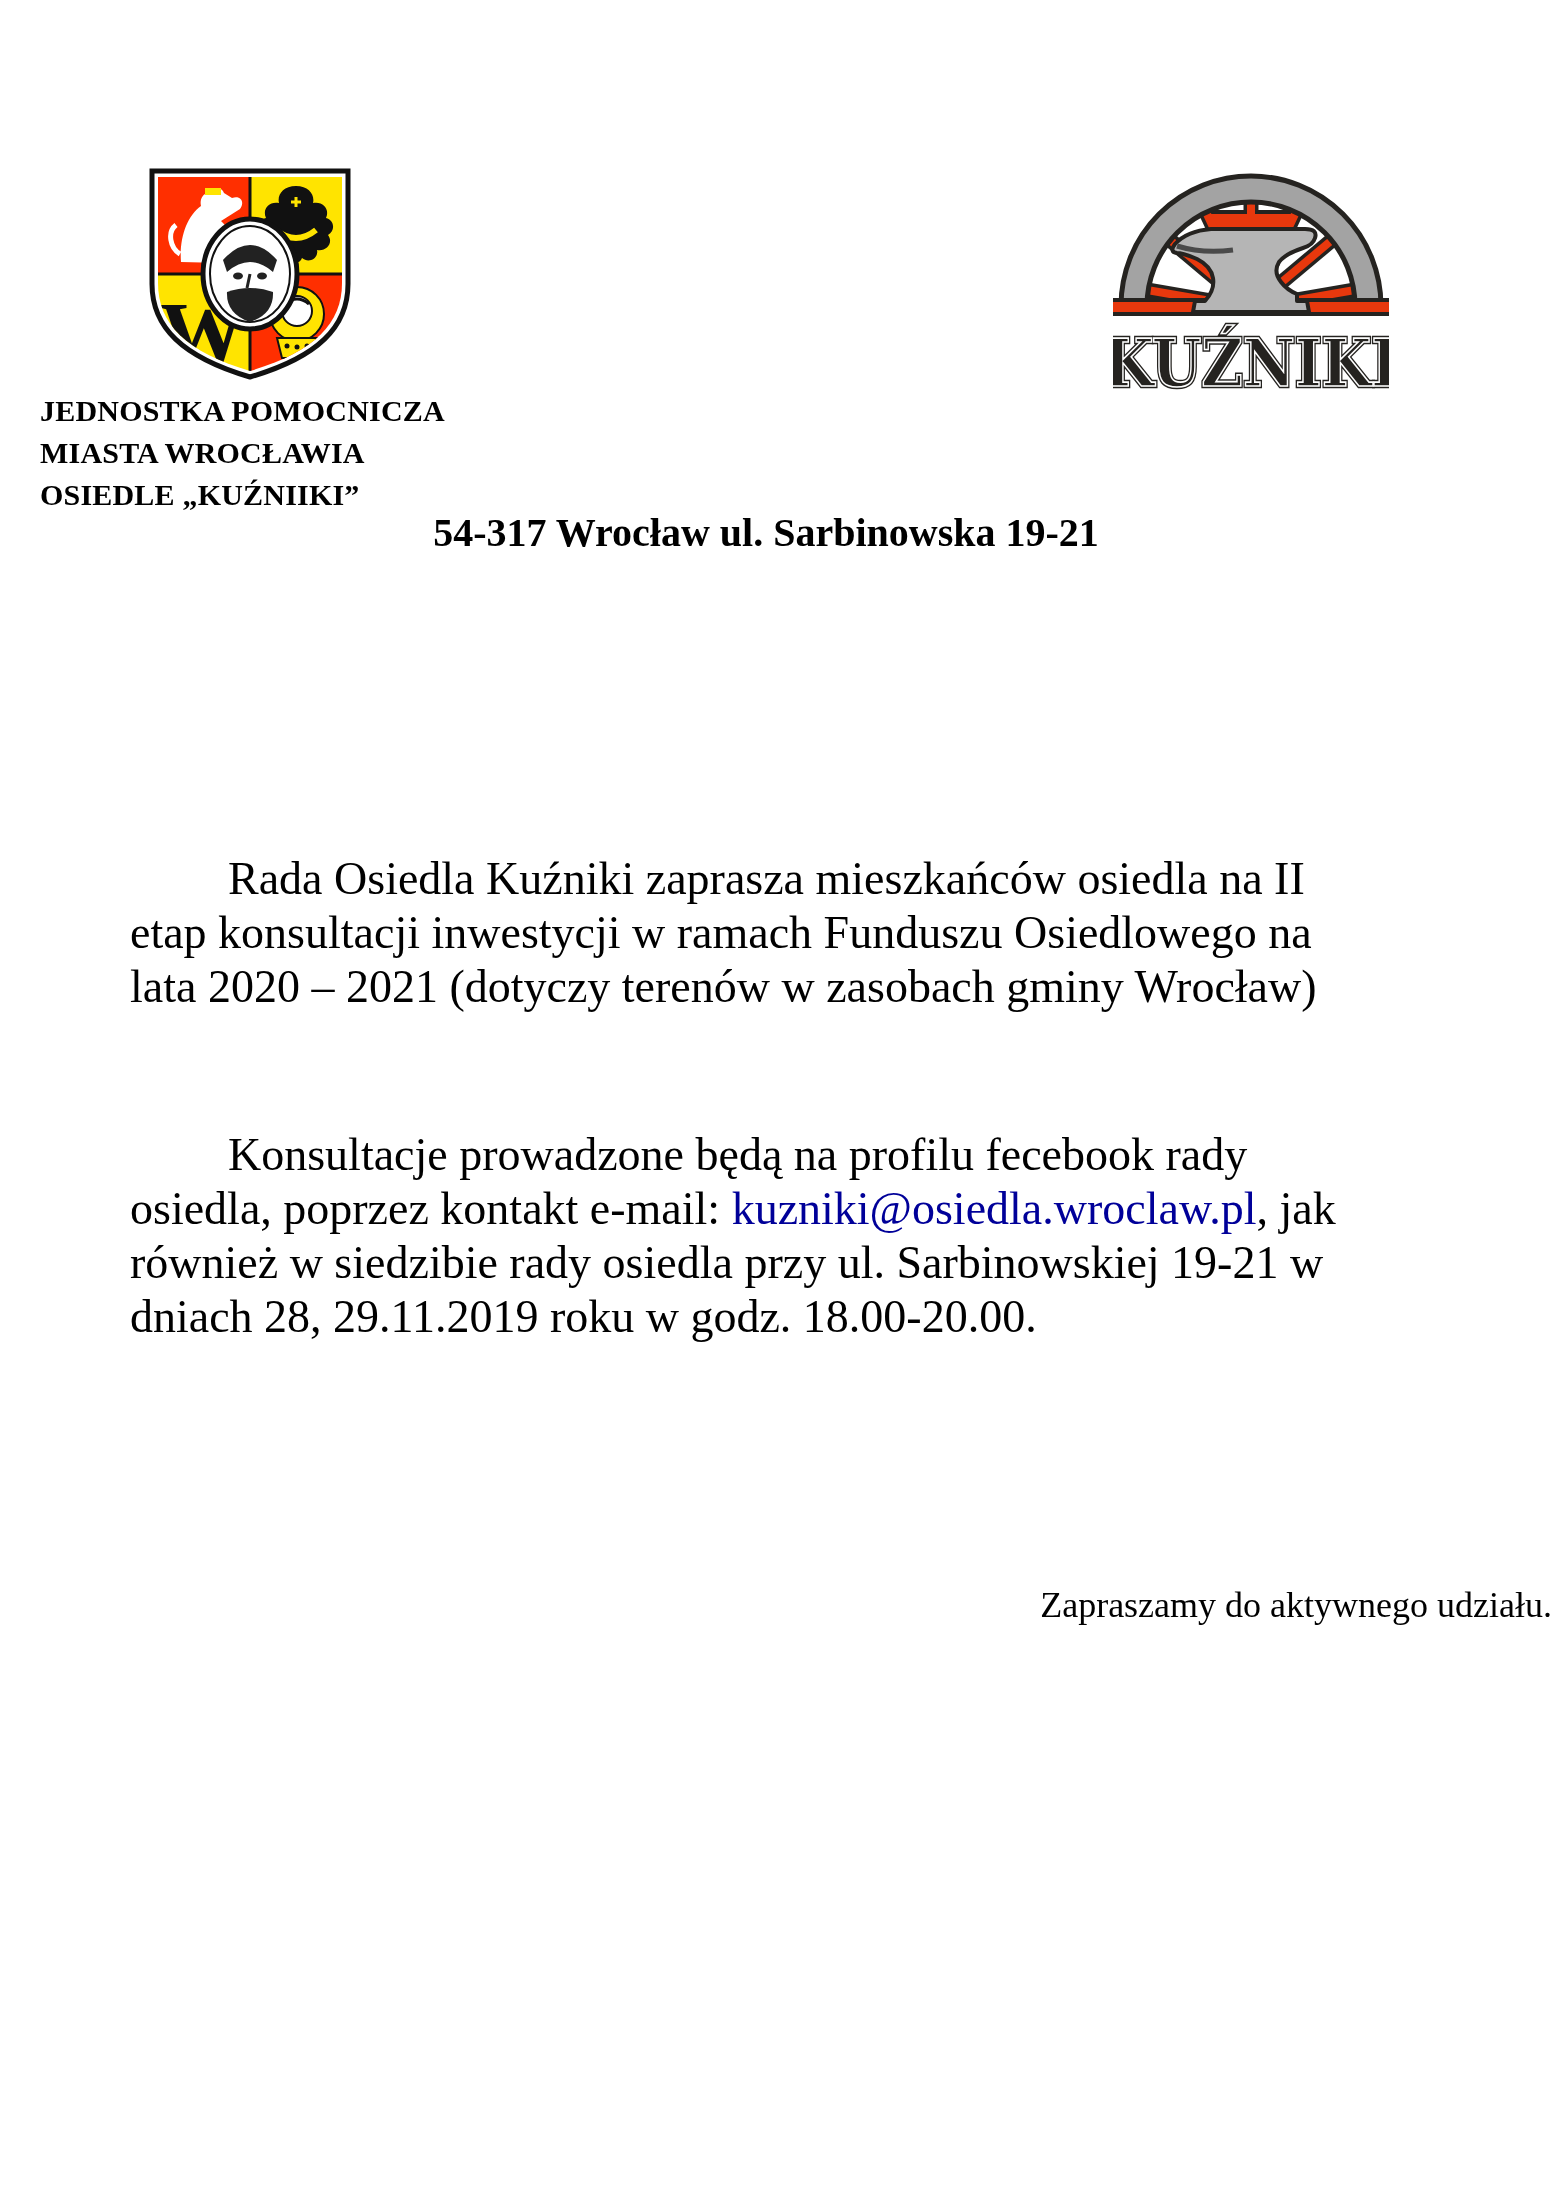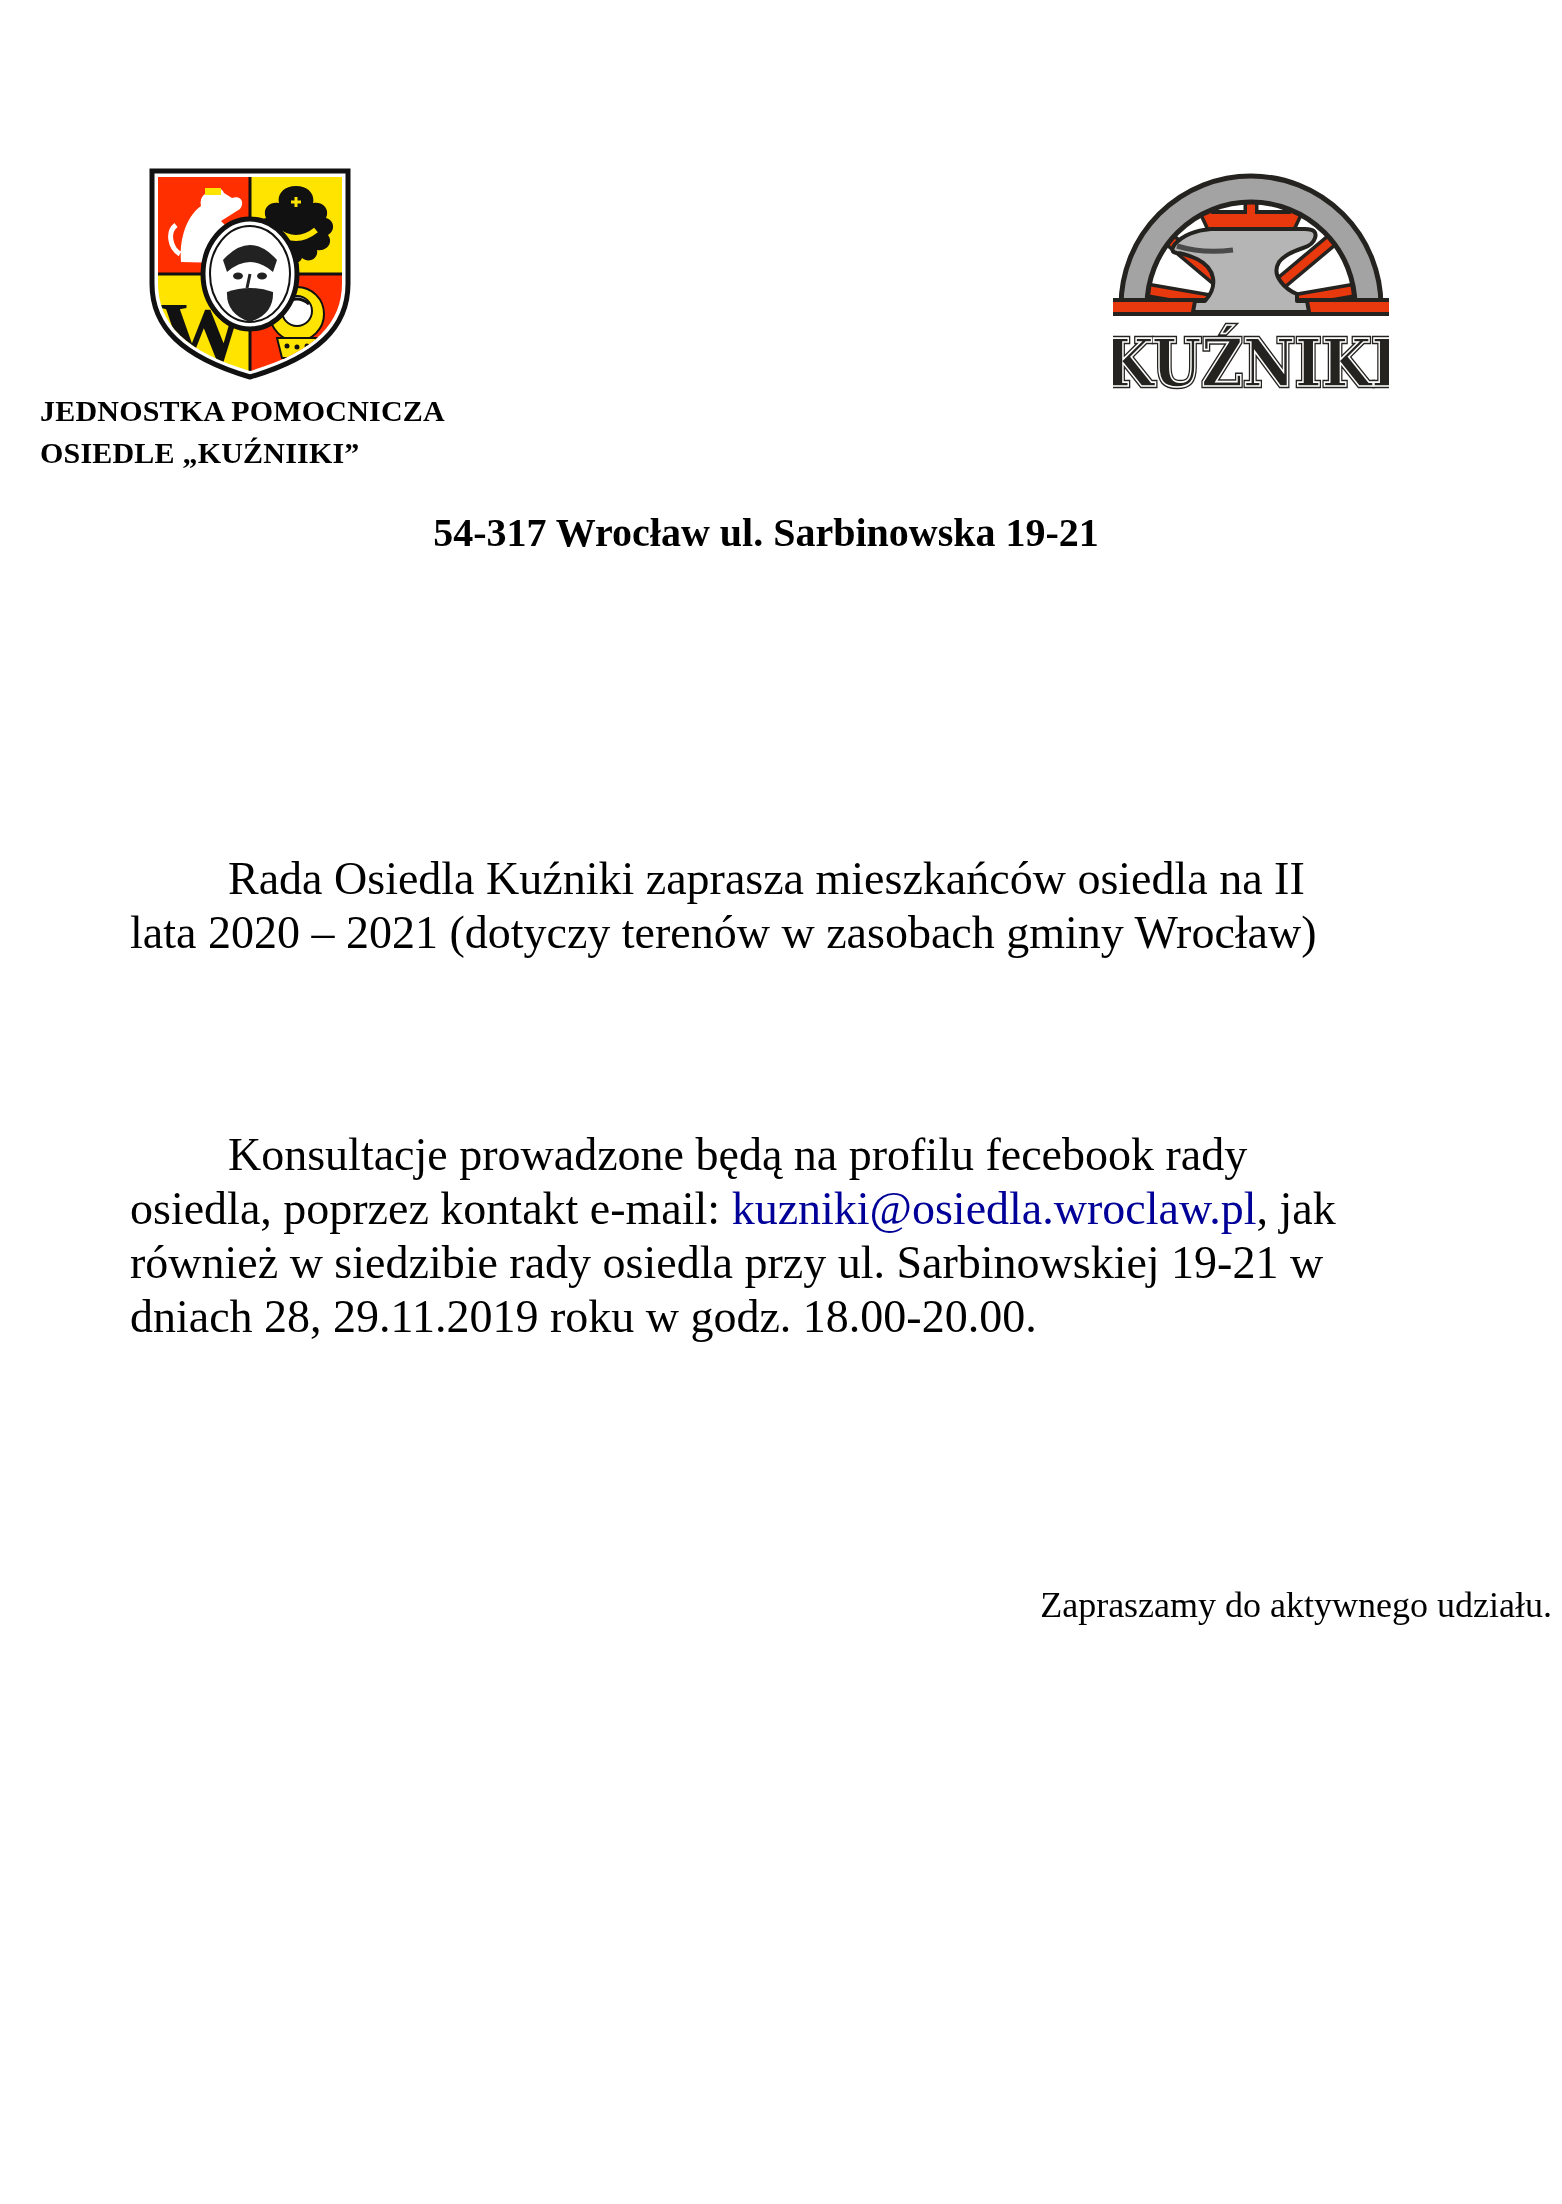--- a/index.html
+++ b/index.html
@@ -133,26 +133,28 @@
     </g>
 
     <g transform="scale(1,1.15)">
       <text x="138" y="198" text-anchor="middle" font-family="DejaVu Serif, serif" font-size="57" font-weight="bold" fill="#252320" stroke="#252320" stroke-width="4">KUŹNIKI</text>
       <text x="138" y="198" text-anchor="middle" font-family="DejaVu Serif, serif" font-size="57" font-weight="bold" fill="none" stroke="#ffffff" stroke-width="1.4">KUŹNIKI</text>
     </g>
   </svg>
 
   <div class="org-lines">
     <div>JEDNOSTKA POMOCNICZA</div>
+    <div>MIASTA WROCŁAWIA</div>
     <div>OSIEDLE „KUŹNIIKI”</div>
   </div>
   <div class="org-address">54-317 Wrocław ul. Sarbinowska 19-21</div>
 
   <div class="para p1">
     <div class="line indent">Rada Osiedla Kuźniki zaprasza mieszkańców osiedla na II</div>
+    <div class="line">etap konsultacji inwestycji w ramach Funduszu Osiedlowego na</div>
     <div class="line">lata 2020 – 2021 (dotyczy terenów w zasobach gminy Wrocław)</div>
   </div>
 
   <div class="para p2">
     <div class="line indent">Konsultacje prowadzone będą na profilu fecebook rady</div>
     <div class="line">
       <span>osiedla, poprzez kontakt e-mail: </span><a class="email">kuzniki@osiedla.wroclaw.pl</a><span>, jak</span>
     </div>
     <div class="line">również w siedzibie rady osiedla przy ul. Sarbinowskiej 19-21 w</div>
     <div class="line">dniach 28, 29.11.2019 roku w godz. 18.00-20.00.</div>

